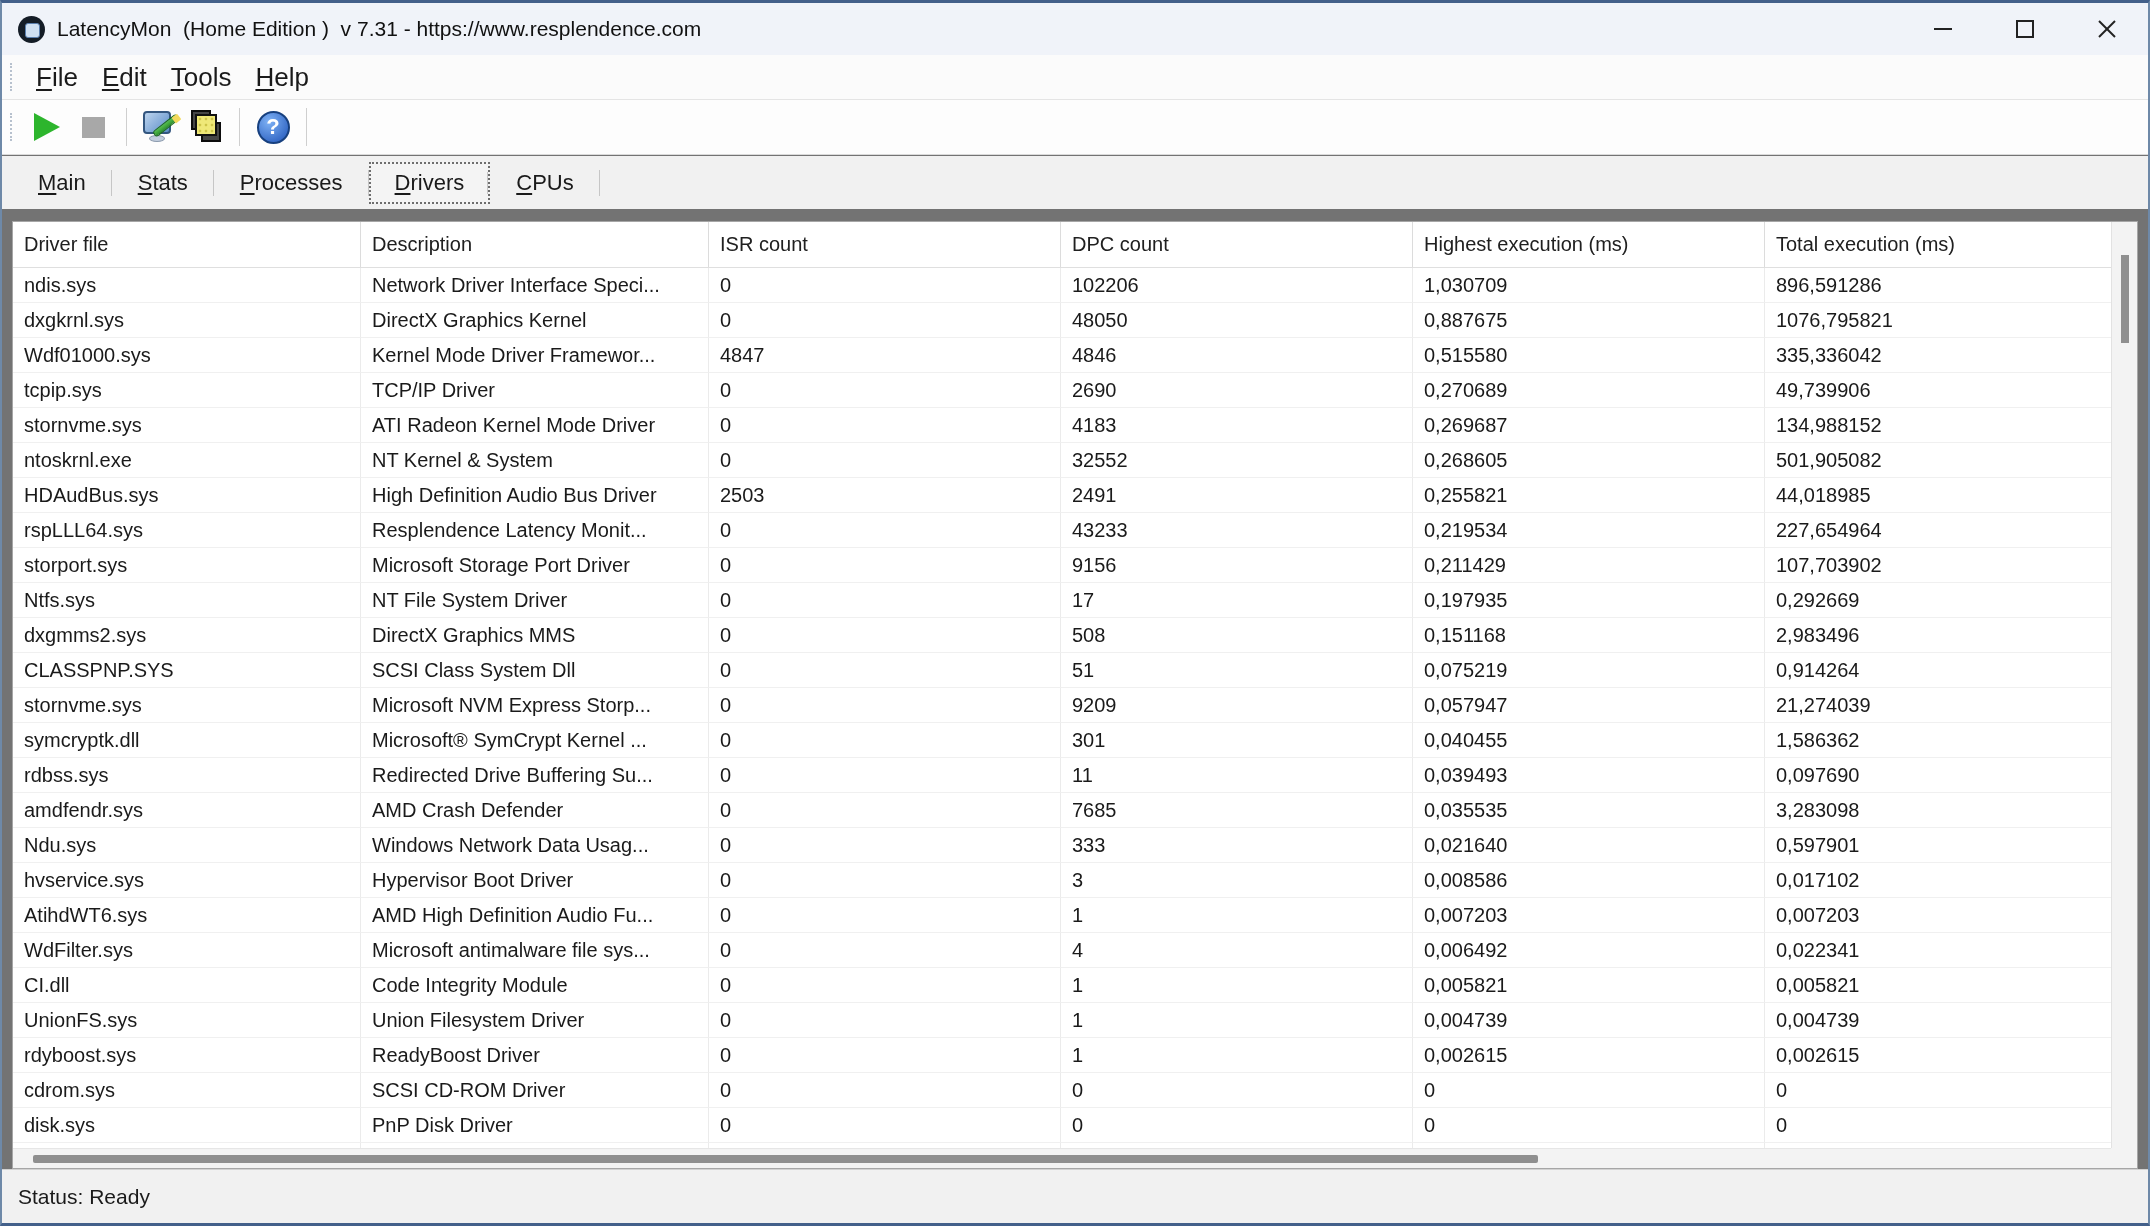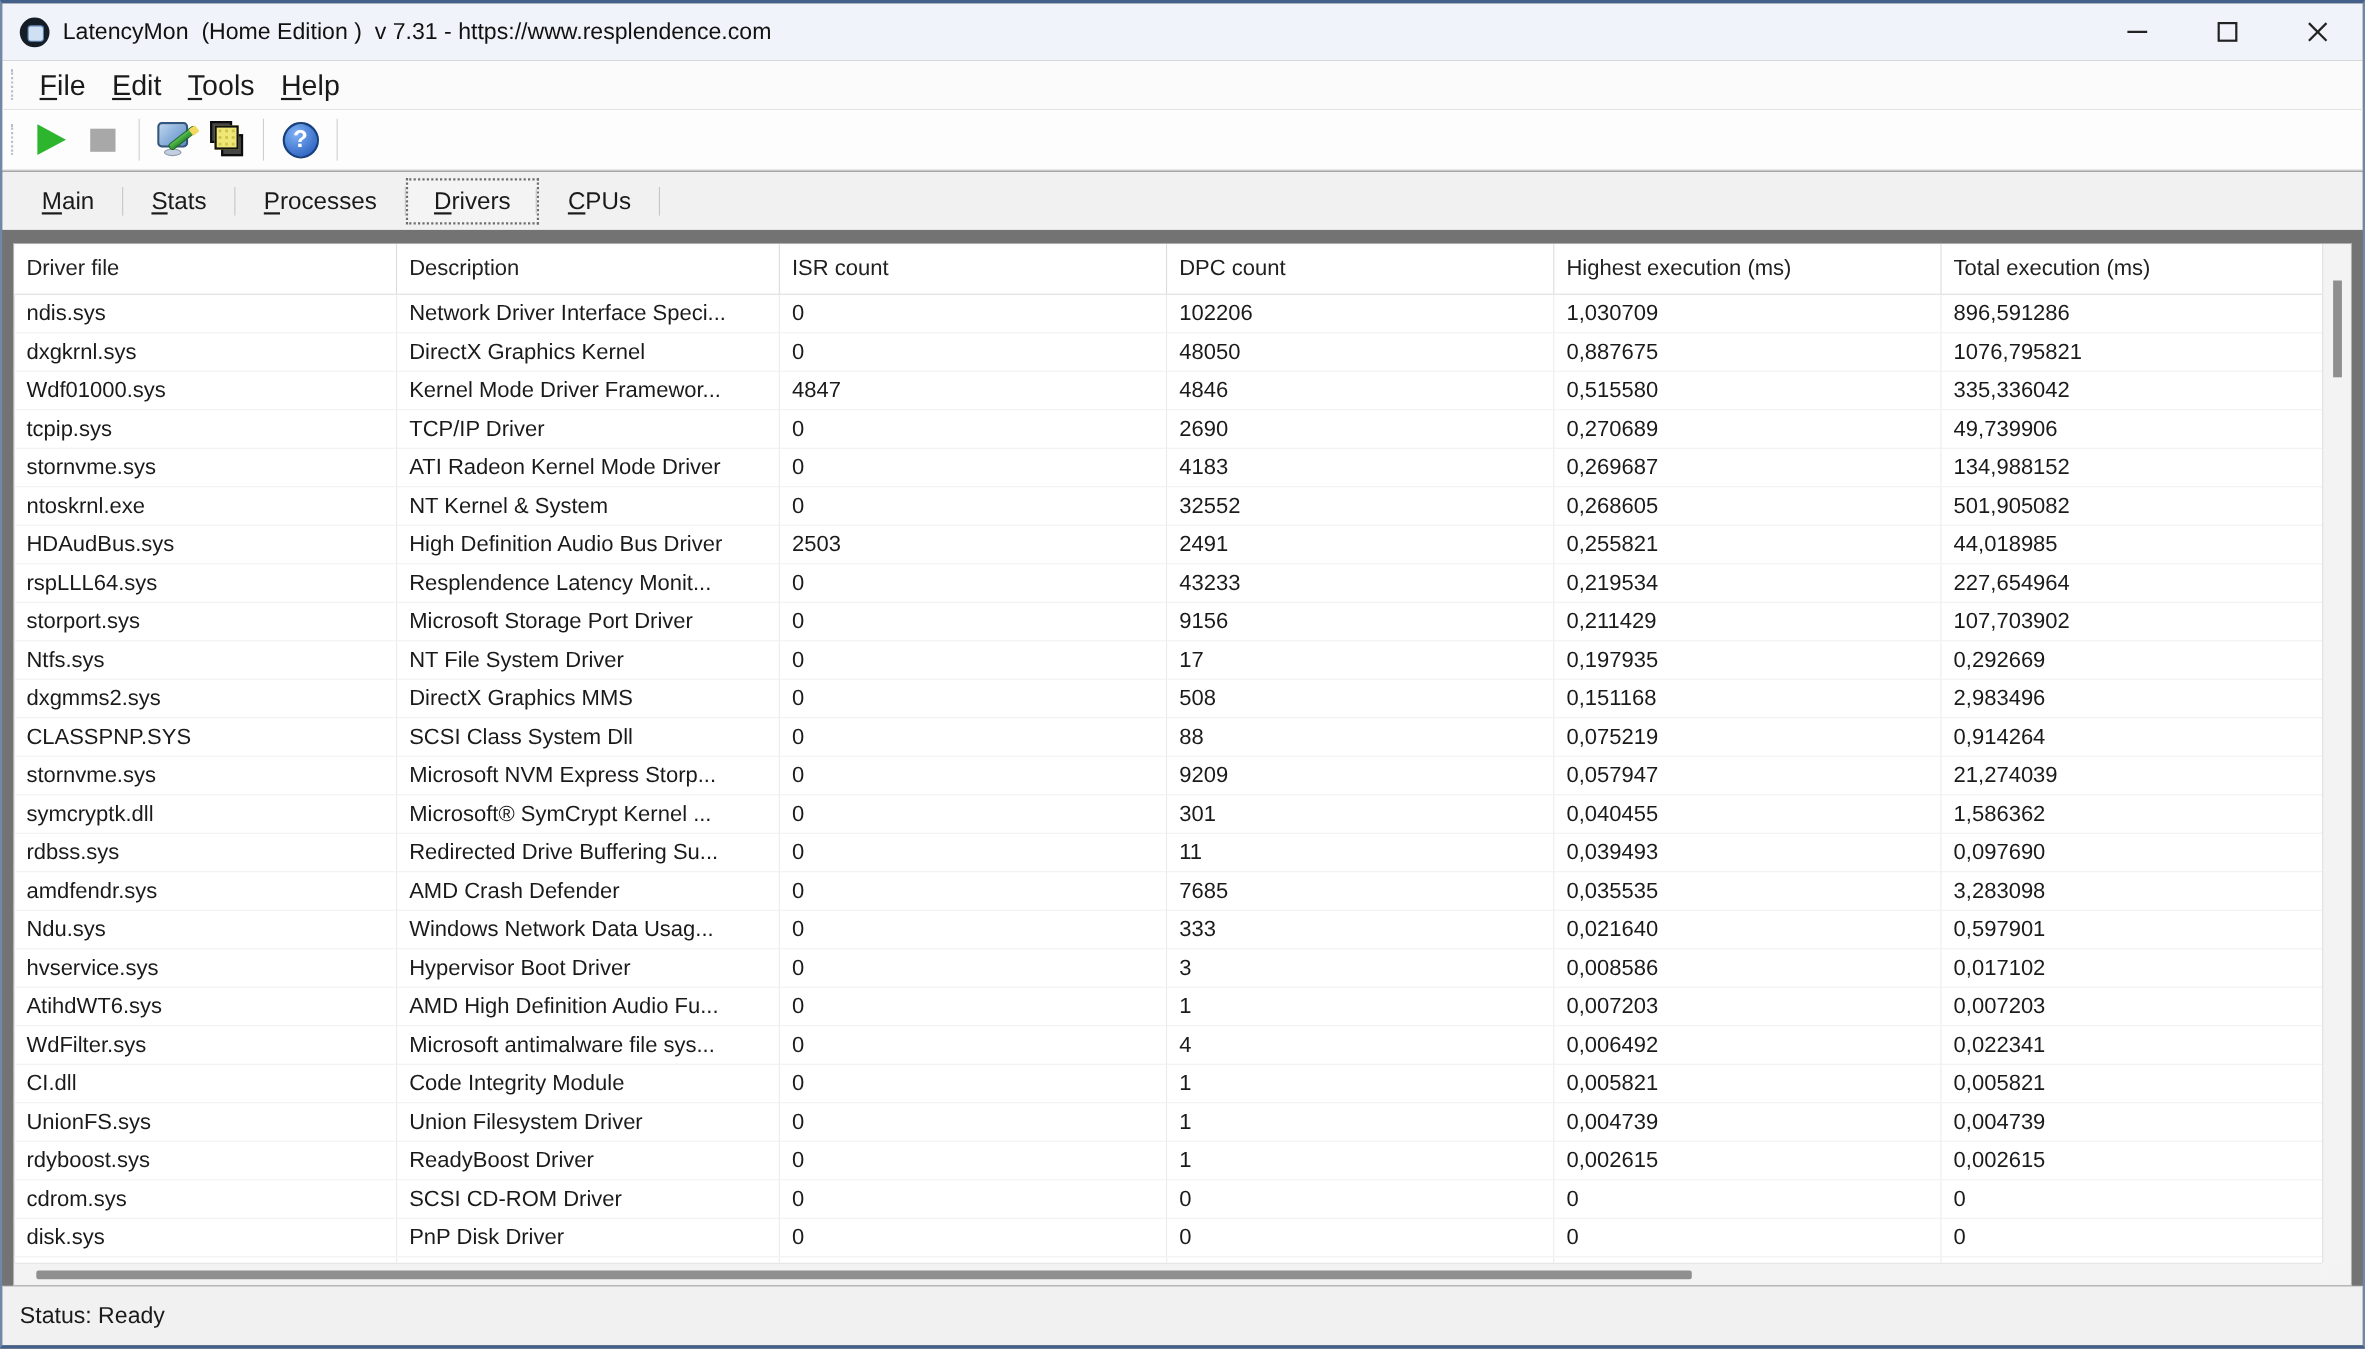--- a/index.html
+++ b/index.html
@@ -161,21 +161,21 @@
         <div class="lv-row"><div class="lv-cell">dxgkrnl.sys</div><div class="lv-cell">DirectX Graphics Kernel</div><div class="lv-cell">0</div><div class="lv-cell">48050</div><div class="lv-cell">0,887675</div><div class="lv-cell col-last">1076,795821</div></div>
         <div class="lv-row"><div class="lv-cell">Wdf01000.sys</div><div class="lv-cell">Kernel Mode Driver Framewor...</div><div class="lv-cell">4847</div><div class="lv-cell">4846</div><div class="lv-cell">0,515580</div><div class="lv-cell col-last">335,336042</div></div>
         <div class="lv-row"><div class="lv-cell">tcpip.sys</div><div class="lv-cell">TCP/IP Driver</div><div class="lv-cell">0</div><div class="lv-cell">2690</div><div class="lv-cell">0,270689</div><div class="lv-cell col-last">49,739906</div></div>
         <div class="lv-row"><div class="lv-cell">stornvme.sys</div><div class="lv-cell">ATI Radeon Kernel Mode Driver</div><div class="lv-cell">0</div><div class="lv-cell">4183</div><div class="lv-cell">0,269687</div><div class="lv-cell col-last">134,988152</div></div>
         <div class="lv-row"><div class="lv-cell">ntoskrnl.exe</div><div class="lv-cell">NT Kernel &amp; System</div><div class="lv-cell">0</div><div class="lv-cell">32552</div><div class="lv-cell">0,268605</div><div class="lv-cell col-last">501,905082</div></div>
         <div class="lv-row"><div class="lv-cell">HDAudBus.sys</div><div class="lv-cell">High Definition Audio Bus Driver</div><div class="lv-cell">2503</div><div class="lv-cell">2491</div><div class="lv-cell">0,255821</div><div class="lv-cell col-last">44,018985</div></div>
         <div class="lv-row"><div class="lv-cell">rspLLL64.sys</div><div class="lv-cell">Resplendence Latency Monit...</div><div class="lv-cell">0</div><div class="lv-cell">43233</div><div class="lv-cell">0,219534</div><div class="lv-cell col-last">227,654964</div></div>
         <div class="lv-row"><div class="lv-cell">storport.sys</div><div class="lv-cell">Microsoft Storage Port Driver</div><div class="lv-cell">0</div><div class="lv-cell">9156</div><div class="lv-cell">0,211429</div><div class="lv-cell col-last">107,703902</div></div>
         <div class="lv-row"><div class="lv-cell">Ntfs.sys</div><div class="lv-cell">NT File System Driver</div><div class="lv-cell">0</div><div class="lv-cell">17</div><div class="lv-cell">0,197935</div><div class="lv-cell col-last">0,292669</div></div>
         <div class="lv-row"><div class="lv-cell">dxgmms2.sys</div><div class="lv-cell">DirectX Graphics MMS</div><div class="lv-cell">0</div><div class="lv-cell">508</div><div class="lv-cell">0,151168</div><div class="lv-cell col-last">2,983496</div></div>
-        <div class="lv-row"><div class="lv-cell">CLASSPNP.SYS</div><div class="lv-cell">SCSI Class System Dll</div><div class="lv-cell">0</div><div class="lv-cell">88</div><div class="lv-cell">0,075219</div><div class="lv-cell col-last">0,914264</div></div>
+        <div class="lv-row"><div class="lv-cell">CLASSPNP.SYS</div><div class="lv-cell">SCSI Class System Dll</div><div class="lv-cell">0</div><div class="lv-cell">51</div><div class="lv-cell">0,075219</div><div class="lv-cell col-last">0,914264</div></div>
         <div class="lv-row"><div class="lv-cell">stornvme.sys</div><div class="lv-cell">Microsoft NVM Express Storp...</div><div class="lv-cell">0</div><div class="lv-cell">9209</div><div class="lv-cell">0,057947</div><div class="lv-cell col-last">21,274039</div></div>
         <div class="lv-row"><div class="lv-cell">symcryptk.dll</div><div class="lv-cell">Microsoft® SymCrypt Kernel ...</div><div class="lv-cell">0</div><div class="lv-cell">301</div><div class="lv-cell">0,040455</div><div class="lv-cell col-last">1,586362</div></div>
         <div class="lv-row"><div class="lv-cell">rdbss.sys</div><div class="lv-cell">Redirected Drive Buffering Su...</div><div class="lv-cell">0</div><div class="lv-cell">11</div><div class="lv-cell">0,039493</div><div class="lv-cell col-last">0,097690</div></div>
         <div class="lv-row"><div class="lv-cell">amdfendr.sys</div><div class="lv-cell">AMD Crash Defender</div><div class="lv-cell">0</div><div class="lv-cell">7685</div><div class="lv-cell">0,035535</div><div class="lv-cell col-last">3,283098</div></div>
         <div class="lv-row"><div class="lv-cell">Ndu.sys</div><div class="lv-cell">Windows Network Data Usag...</div><div class="lv-cell">0</div><div class="lv-cell">333</div><div class="lv-cell">0,021640</div><div class="lv-cell col-last">0,597901</div></div>
         <div class="lv-row"><div class="lv-cell">hvservice.sys</div><div class="lv-cell">Hypervisor Boot Driver</div><div class="lv-cell">0</div><div class="lv-cell">3</div><div class="lv-cell">0,008586</div><div class="lv-cell col-last">0,017102</div></div>
         <div class="lv-row"><div class="lv-cell">AtihdWT6.sys</div><div class="lv-cell">AMD High Definition Audio Fu...</div><div class="lv-cell">0</div><div class="lv-cell">1</div><div class="lv-cell">0,007203</div><div class="lv-cell col-last">0,007203</div></div>
         <div class="lv-row"><div class="lv-cell">WdFilter.sys</div><div class="lv-cell">Microsoft antimalware file sys...</div><div class="lv-cell">0</div><div class="lv-cell">4</div><div class="lv-cell">0,006492</div><div class="lv-cell col-last">0,022341</div></div>
         <div class="lv-row"><div class="lv-cell">CI.dll</div><div class="lv-cell">Code Integrity Module</div><div class="lv-cell">0</div><div class="lv-cell">1</div><div class="lv-cell">0,005821</div><div class="lv-cell col-last">0,005821</div></div>
         <div class="lv-row"><div class="lv-cell">UnionFS.sys</div><div class="lv-cell">Union Filesystem Driver</div><div class="lv-cell">0</div><div class="lv-cell">1</div><div class="lv-cell">0,004739</div><div class="lv-cell col-last">0,004739</div></div>

